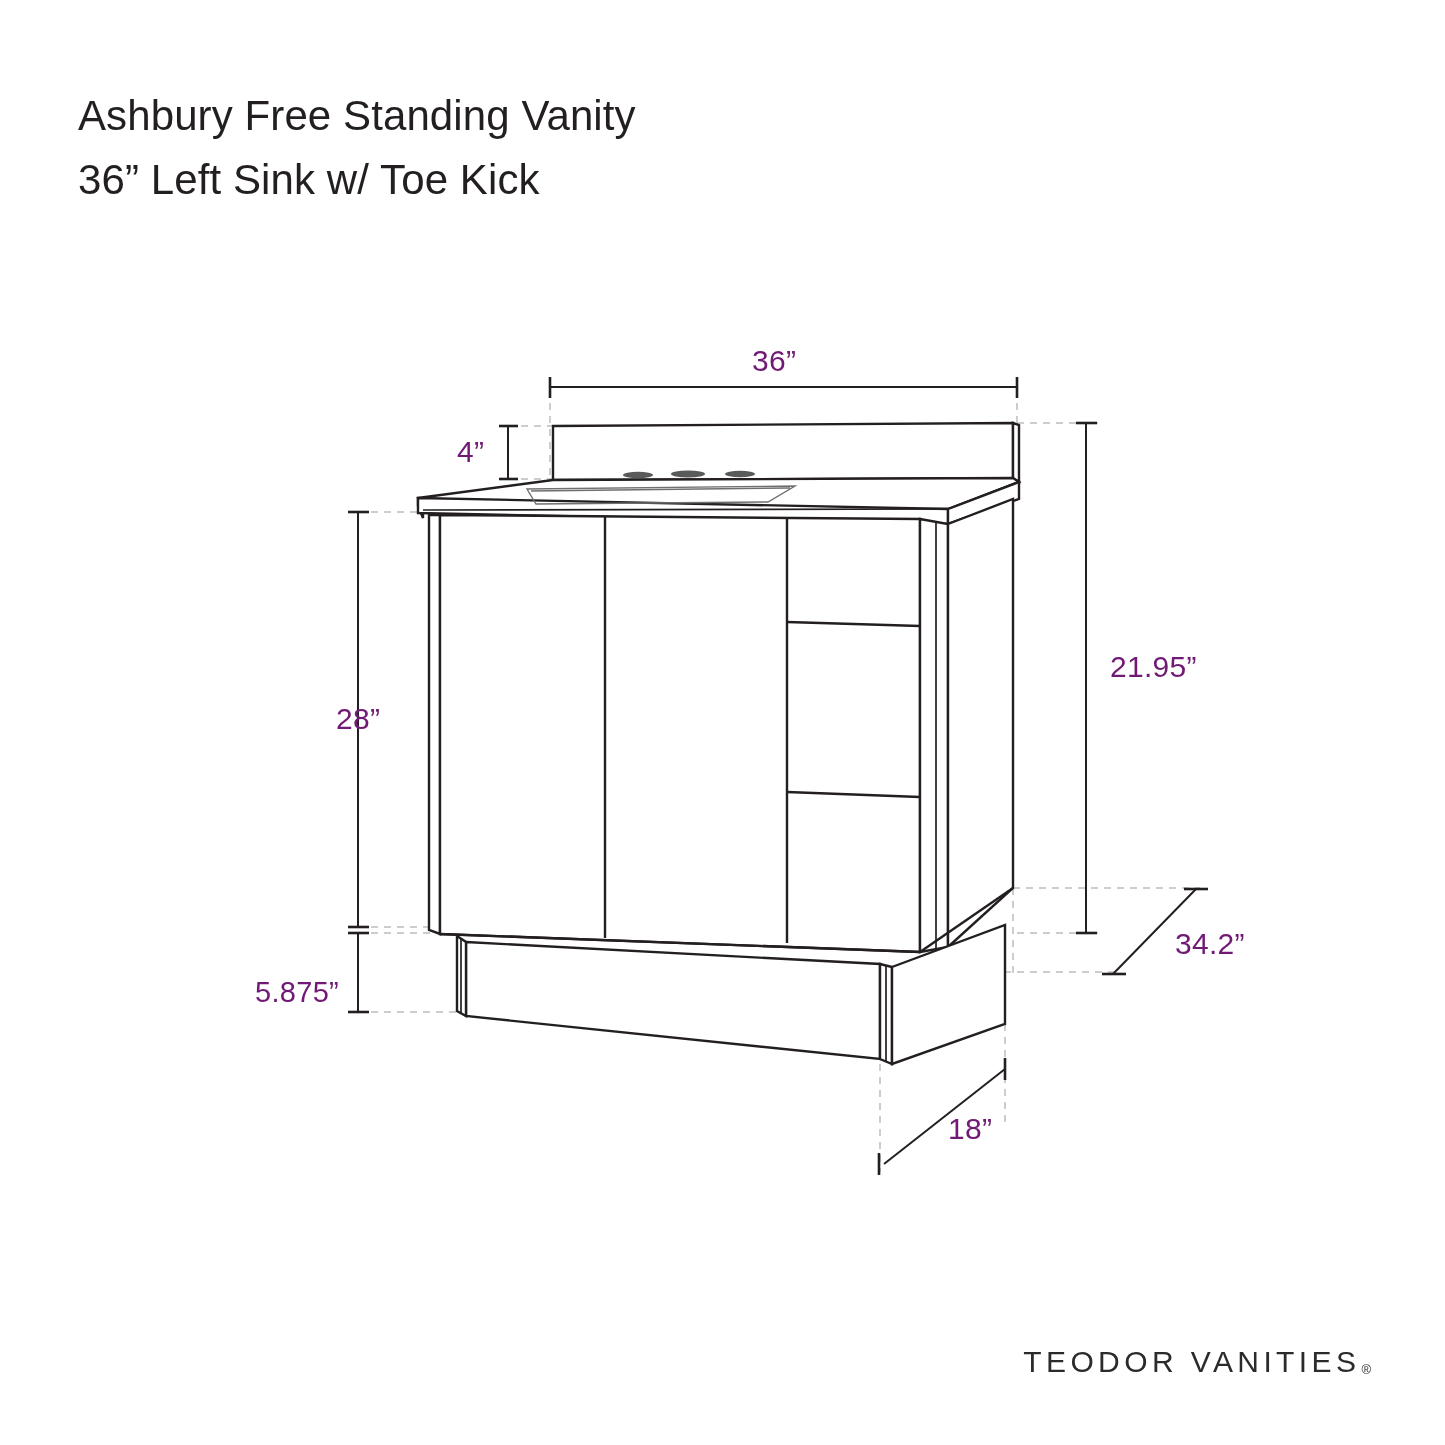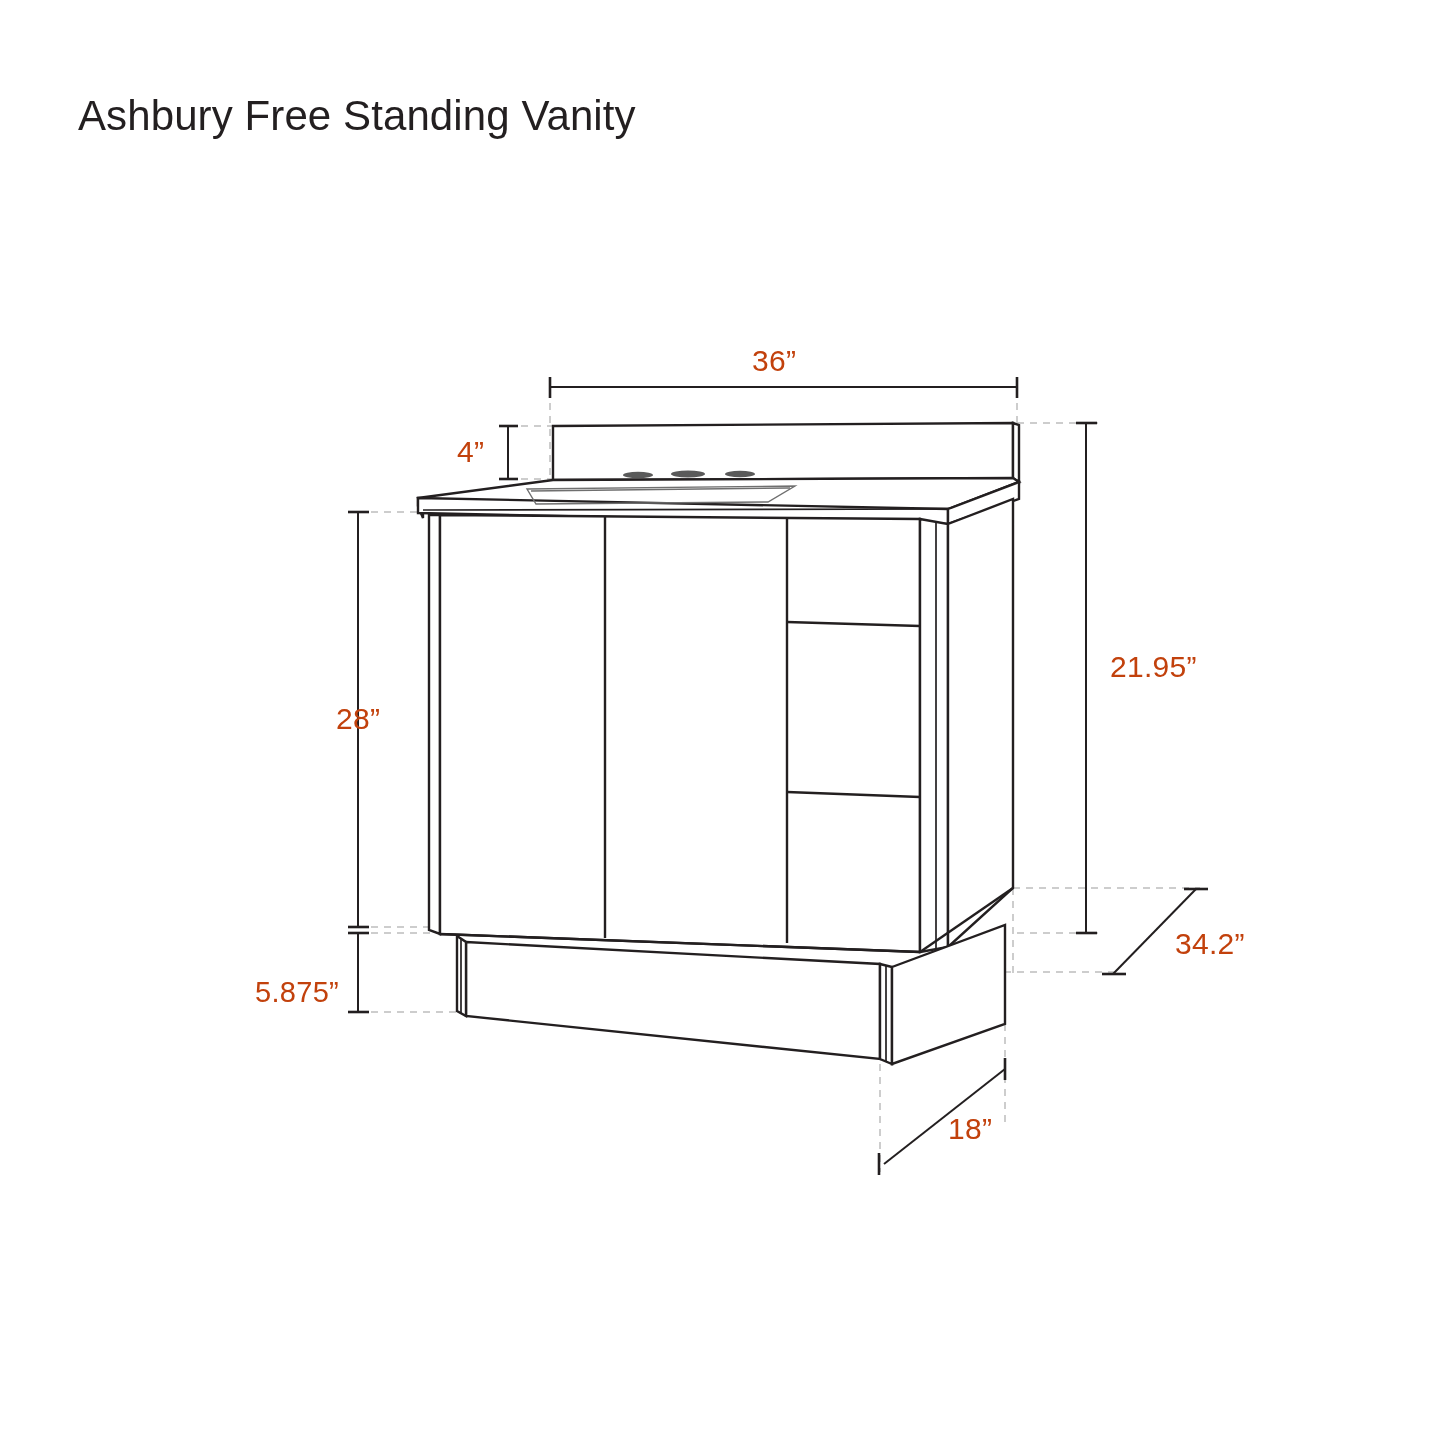--- a/index.html
+++ b/index.html
@@ -71,33 +71,34 @@
     top: 0;
     width: 1445px;
     height: 1445px;
   }
 
   
   .dim-label {
     position: absolute;
     font-size: 30px;
     font-weight: 400;
-    color: #c2410c;
+    color: #701a75;
     white-space: nowrap;
     letter-spacing: 0.3px;
   }
   .dim-label.small { font-size: 29px; }
 </style>
 </head>
 <body>
 
 <div id="sheet">
 
   <div id="title-block">
     <div class="line">Ashbury Free Standing Vanity</div>
+    <div class="line">36” Left Sink w/ Toe Kick</div>
   </div>
 
   <svg id="drawing" viewBox="0 0 1445 1445" xmlns="http://www.w3.org/2000/svg">
 
     <defs>
       <style>
         .solid  { fill:none; stroke:#231f20; stroke-width:2.4; stroke-linecap:butt; stroke-linejoin:miter; }
         .thin   { fill:none; stroke:#231f20; stroke-width:1.7; }
         .hair   { fill:none; stroke:#6f6f6f; stroke-width:1.4; }
         .dash   { fill:none; stroke:#bdbdbd; stroke-width:1.5; stroke-dasharray:7 6; }
@@ -263,14 +264,18 @@
   <div class="dim-label" style="left:305px; top:690px;margin-left:31px;">28”</div>
 
   <div class="dim-label small" style="left:255px; top:945px;margin-top:19px;">5.875”</div>
 
   <div class="dim-label" style="left:1110px; top:638px;">21.95”</div>
 
   <div class="dim-label" style="left:1175px; top:915px;">34.2”</div>
 
   <div class="dim-label" style="left:948px; top:1100px;text-align:right;">18”</div>
 
+  <div id="brand">
+    <span class="brand-text">TEODOR VANITIES</span>
+    <span class="brand-mark">®</span>
+  </div>
 
 </div>
 
 </body></html>

